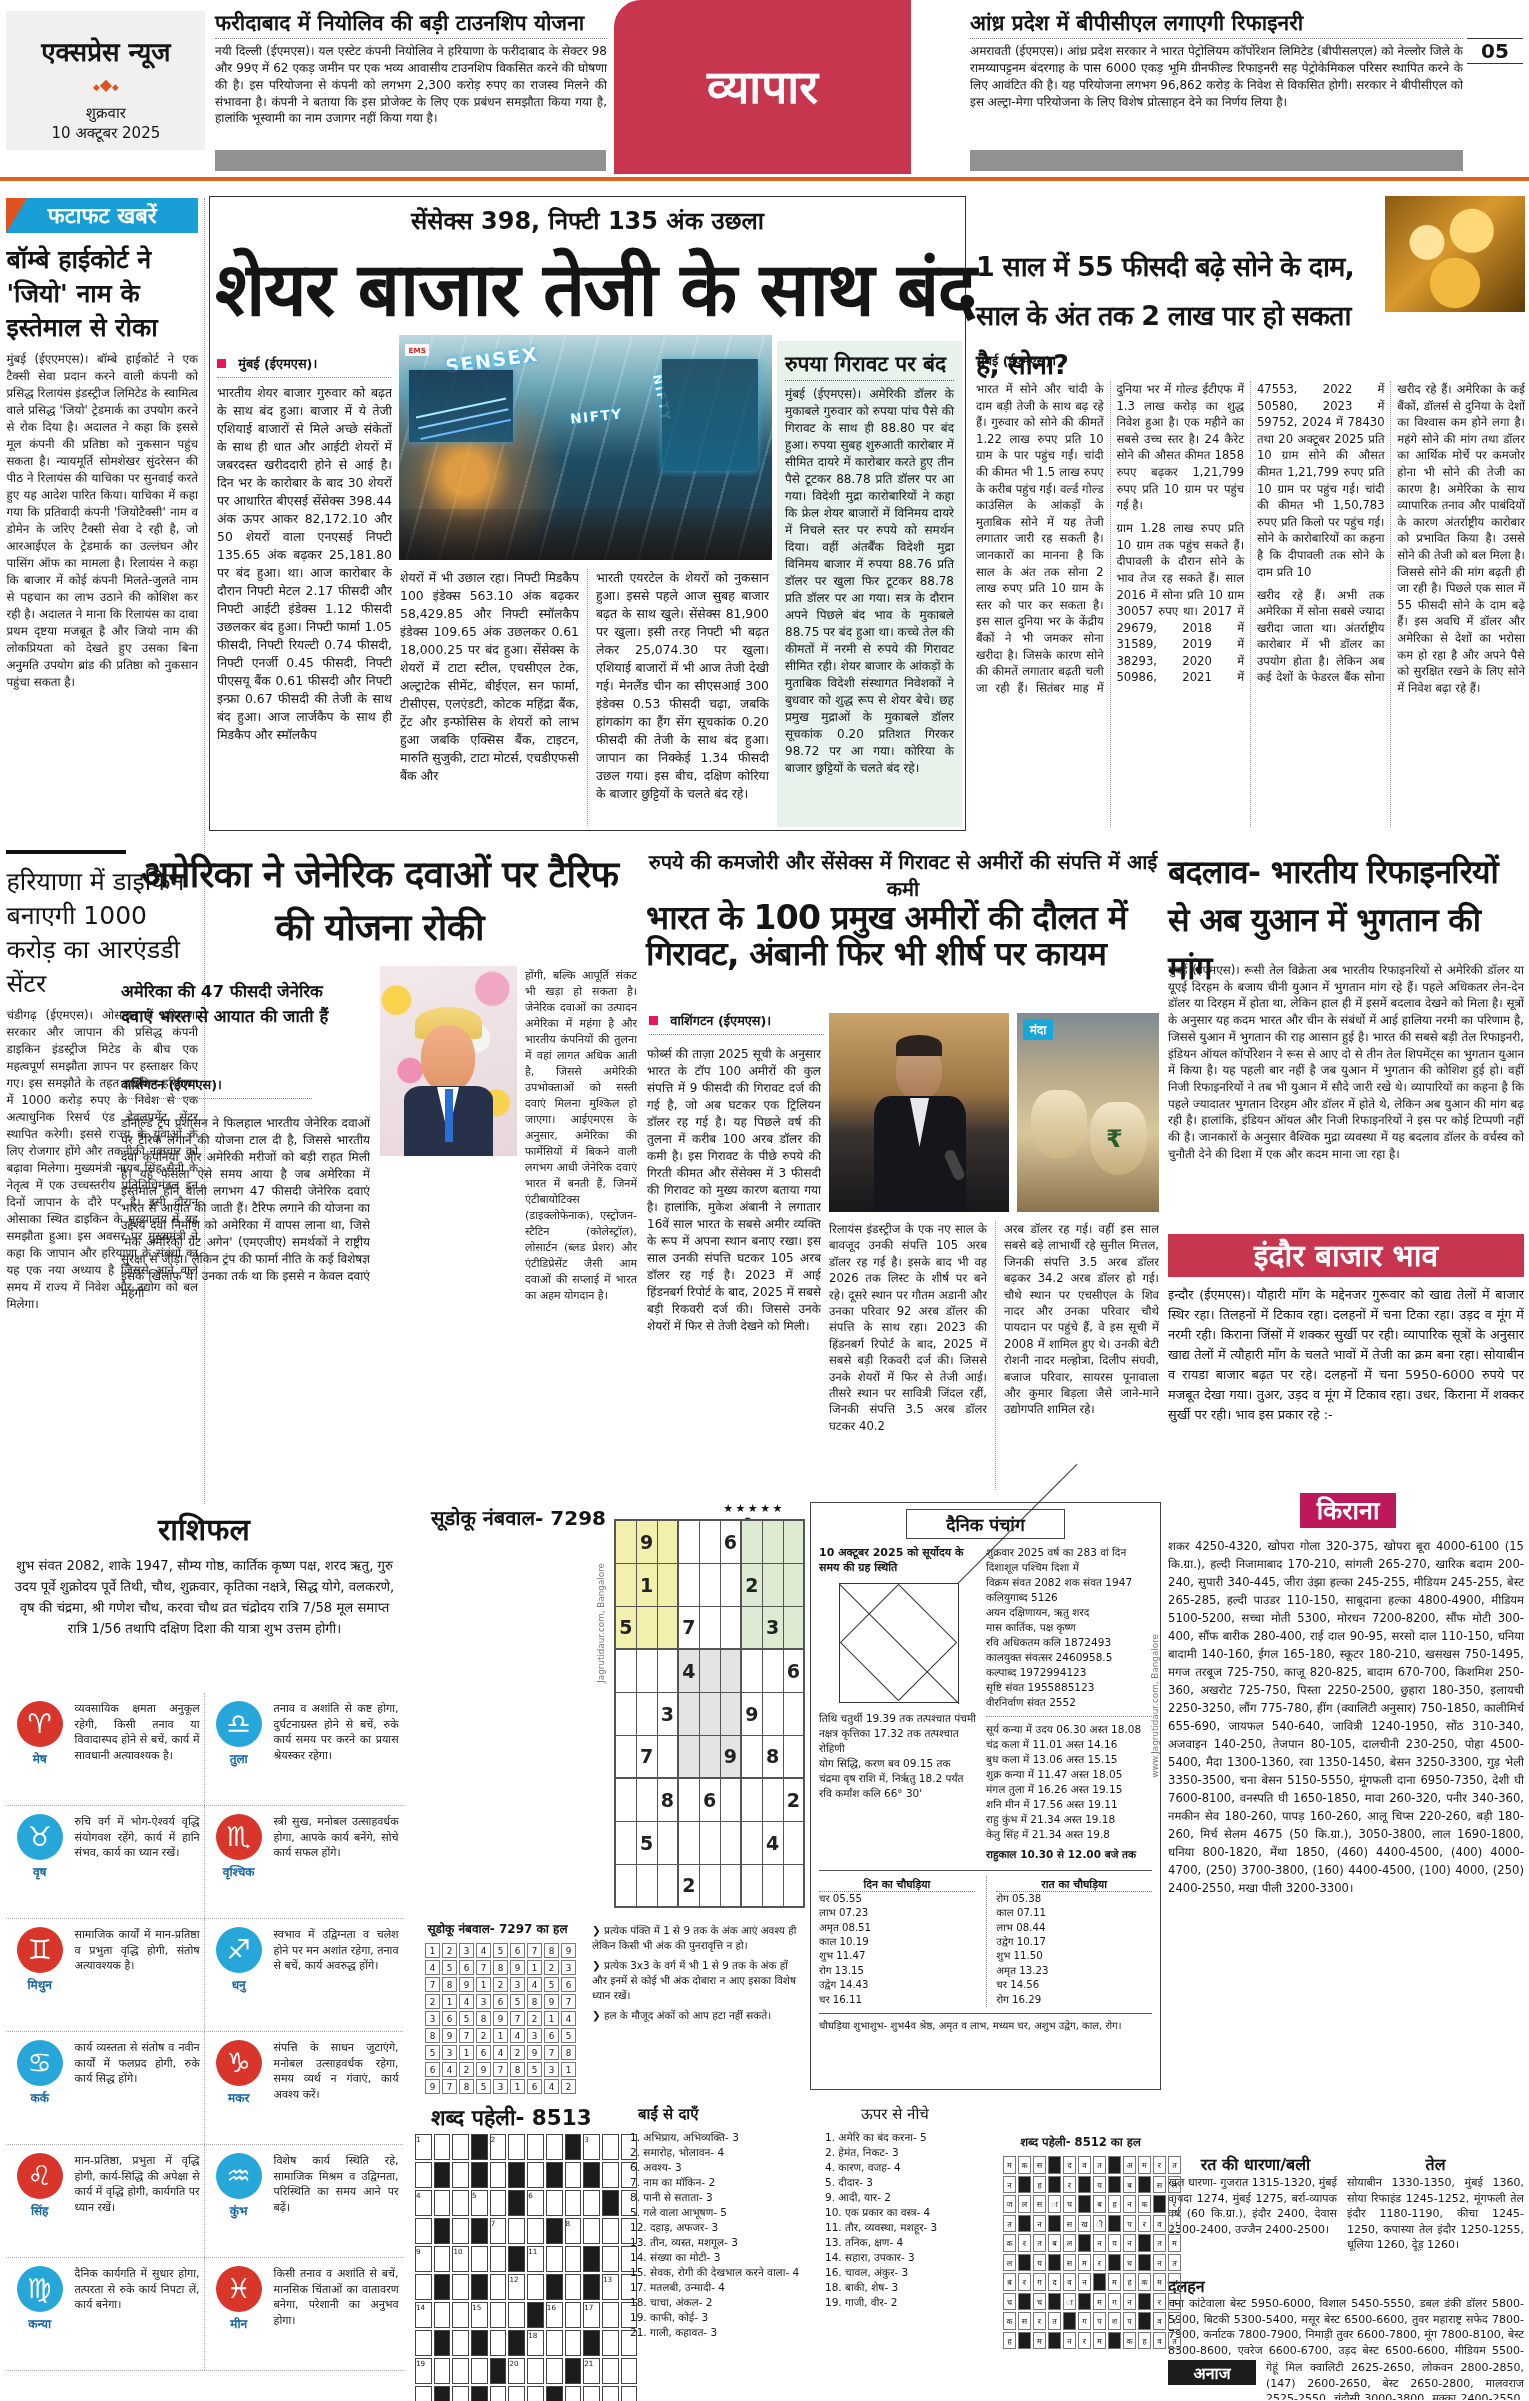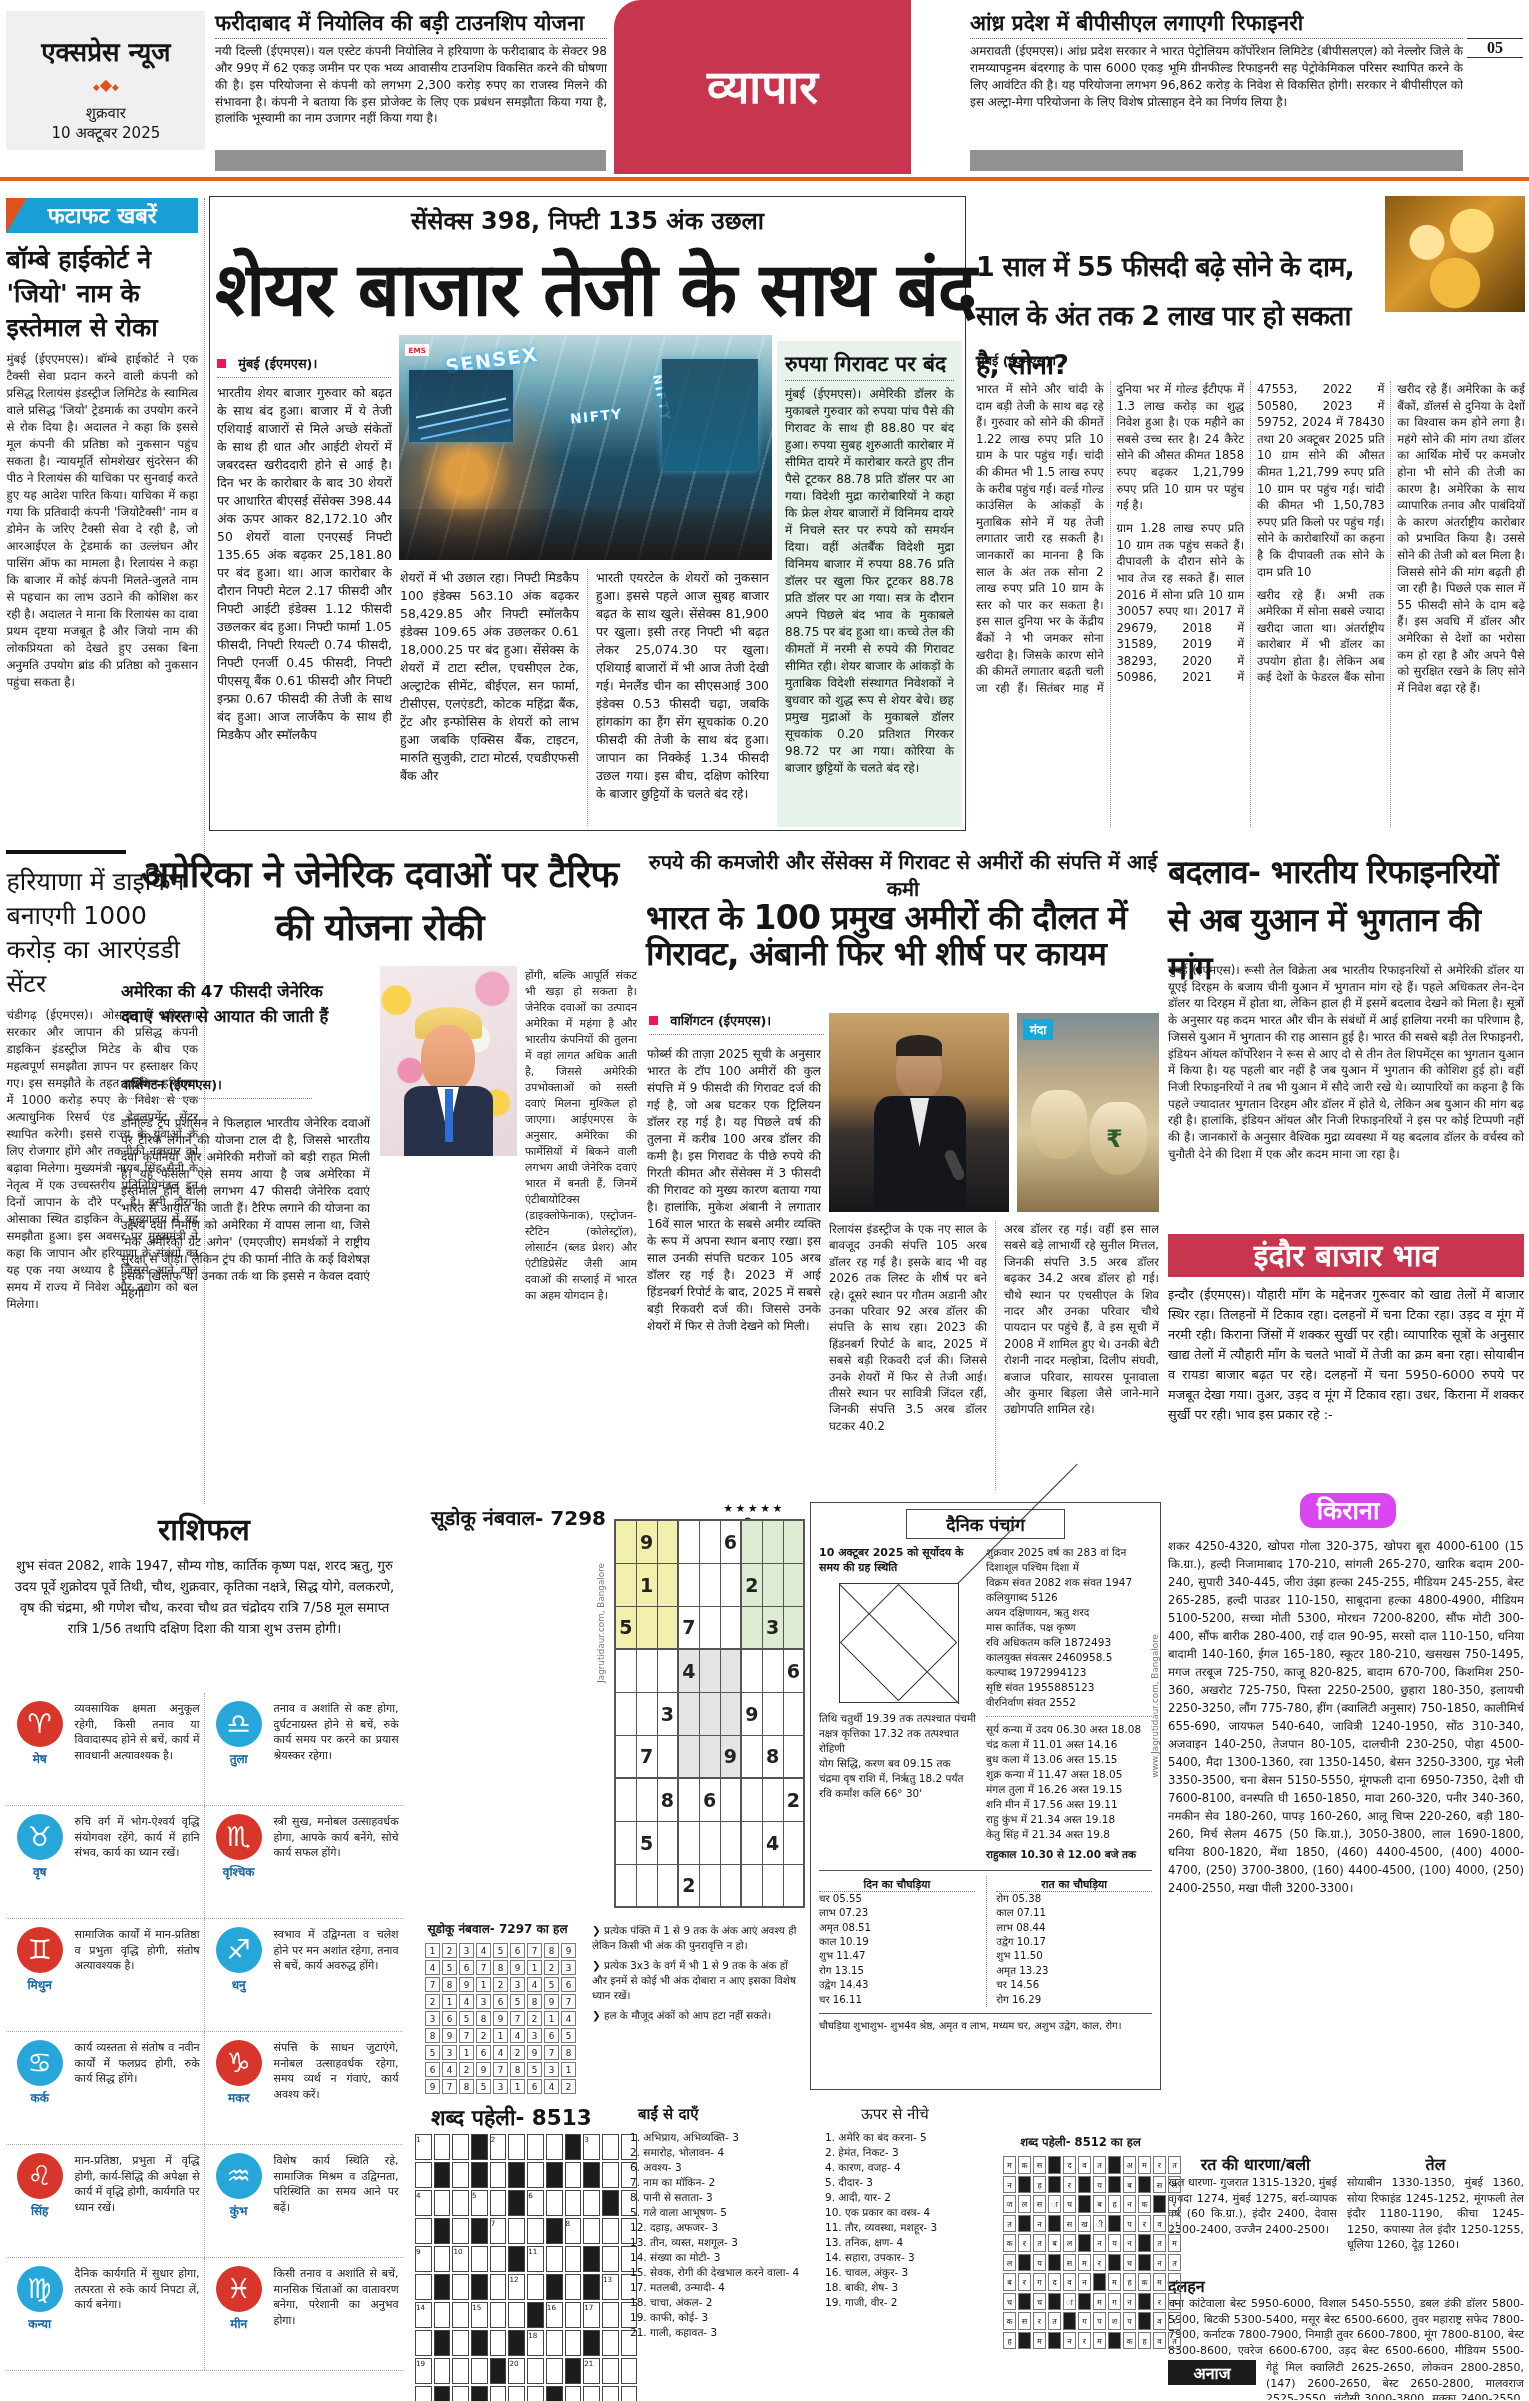--- a/index.html
+++ b/index.html
@@ -63,21 +63,21 @@
     <span style="font-size:46px;">व्यापार</span>
   </div>
 
   <div class="abs" style="left:921px; top:8px; width:542px; height:142px; padding-left:49px;">
     <div style="font-size:21px; font-weight:bold; border-bottom:1.2px dotted #777; padding-bottom:2.4px;">आंध्र प्रदेश में बीपीसीएल लगाएगी रिफाइनरी</div>
     <div class="j clip" style="font-size:12px; line-height:16.7px; margin-top:4px; height:88px;">अमरावती (ईएमएस)। आंध्र प्रदेश सरकार ने भारत पेट्रोलियम कॉर्पोरेशन लिमिटेड (बीपीसलएल) को नेल्लोर जिले के रामय्यापट्टनम बंदरगाह के पास 6000 एकड़ भूमि ग्रीनफील्ड रिफाइनरी सह पेट्रोकेमिकल परिसर स्थापित करने के लिए आवंटित की है। यह परियोजना लगभग 96,862 करोड़ के निवेश से विकसित होगी। सरकार ने बीपीसीएल को इस अल्ट्रा-मेगा परियोजना के लिए विशेष प्रोत्साहन देने का निर्णय लिया है।</div>
   </div>
   <div class="abs gbar" style="left:970px; top:150px; width:493px; height:21px;"></div>
 
   <div class="abs" style="left:1467px; top:38px; width:56px; border-top:1.6px solid #333; border-bottom:1.6px solid #333; text-align:center;">
-    <span style="font-size:16px; font-weight:bold;font-family:Liberation Serif, serif;">05</span>
+    <span style="font-size:20px; font-weight:bold;">05</span>
   </div>
 
   <div class="abs orule" style="left:0; top:177px; width:1530px; height:4px;"></div>
 
   <div class="abs" style="left:6.4px; top:198px; width:199px; height:1306px; border-right:1.2px dotted #999; padding-right:6.4px;">
     <div style="position:relative; background:#199fd6; height:35px; color:#fff; font-weight:bold; font-size:22px; text-align:center; line-height:35px;">
       <span style="position:absolute; left:0; top:0; width:0; height:0; border-left:21px solid #e0521e; border-bottom:35px solid transparent;"></span>
       <span>फटाफट खबरें</span>
     </div>
     <div style="font-size:25px; font-weight:bold; line-height:34px; margin-top:9.6px;">बॉम्बे हाईकोर्ट ने 'जियो' नाम के इस्तेमाल से रोका</div>
@@ -190,21 +190,21 @@
   <div class="abs j clip" style="left:829px; top:1221px; width:158px; height:269px; font-size:11.6px; line-height:16.4px;">रिलायंस इंडस्ट्रीज के एक नए साल के बावजूद उनकी संपत्ति 105 अरब डॉलर रह गई है। इसके बाद भी वह 2026 तक लिस्ट के शीर्ष पर बने रहे। दूसरे स्थान पर गौतम अडानी और उनका परिवार 92 अरब डॉलर की संपत्ति के साथ रहा। 2023 की हिंडनबर्ग रिपोर्ट के बाद, 2025 में सबसे बड़ी रिकवरी दर्ज की। जिससे उनके शेयरों में फिर से तेजी आई। तीसरे स्थान पर सावित्री जिंदल रहीं, जिनकी संपत्ति 3.5 अरब डॉलर घटकर 40.2</div>
   <div class="abs j clip dotv" style="left:995px; top:1221px; width:164px; height:269px; font-size:11.6px; line-height:16.4px; padding-left:8px;">अरब डॉलर रह गई। वहीं इस साल सबसे बड़े लाभार्थी रहे सुनील मित्तल, जिनकी संपत्ति 3.5 अरब डॉलर बढ़कर 34.2 अरब डॉलर हो गई। चौथे स्थान पर एचसीएल के शिव नादर और उनका परिवार चौथे पायदान पर पहुंचे हैं, वे इस सूची में 2008 में शामिल हुए थे। उनकी बेटी रोशनी नादर मल्होत्रा, दिलीप संघवी, बजाज परिवार, सायरस पूनावाला और कुमार बिड़ला जैसे जाने-माने उद्योगपति शामिल रहे।</div>
 
   <div class="abs" style="left:1168px; top:848px; width:357px; font-size:32px; font-weight:bold; line-height:48px; letter-spacing:-0.8px;">बदलाव- भारतीय रिफाइनरियों से अब युआन में भुगतान की मांग</div>
   <div class="abs j clip" style="left:1168px; top:962px; width:356px; height:266px; font-size:11.8px; line-height:16.7px;">मुंबई (ईएमएस)। रूसी तेल विक्रेता अब भारतीय रिफाइनरियों से अमेरिकी डॉलर या यूएई दिरहम के बजाय चीनी युआन में भुगतान मांग रहे हैं। पहले अधिकतर लेन-देन डॉलर या दिरहम में होता था, लेकिन हाल ही में इसमें बदलाव देखने को मिला है। सूत्रों के अनुसार यह कदम भारत और चीन के संबंधों में आई हालिया नरमी का परिणाम है, जिससे युआन में भुगतान की राह आसान हुई है। भारत की सबसे बड़ी तेल रिफाइनरी, इंडियन ऑयल कॉर्पोरेशन ने रूस से आए दो से तीन तेल शिपमेंट्स का भुगतान युआन में किया है। यह पहली बार नहीं है जब युआन में भुगतान की कोशिश हुई हो। वहीं निजी रिफाइनरियों ने तब भी युआन में सौदे जारी रखे थे। व्यापारियों का कहना है कि पहले ज्यादातर भुगतान दिरहम और डॉलर में होते थे, लेकिन अब युआन की मांग बढ़ रही है। हालांकि, इंडियन ऑयल और निजी रिफाइनरियों ने इस पर कोई टिप्पणी नहीं की है। जानकारों के अनुसार वैश्विक मुद्रा व्यवस्था में यह बदलाव डॉलर के वर्चस्व को चुनौती देने की दिशा में एक और कदम माना जा रहा है।</div>
 
   <div class="abs banner-red" style="left:1168px; top:1234px; width:356px; height:43px; line-height:43px;">
     <span style="font-size:30px;">इंदौर बाजार भाव</span>
   </div>
   <div class="abs j clip" style="left:1168px; top:1285px; width:356px; height:201px; font-size:12.8px; line-height:20px; font-weight:500;">इन्दौर (ईएमएस)। यौहारी मॉंग के मद्देनजर गुरूवार को खाद्य तेलों में बाजार स्थिर रहा। तिलहनों में टिकाव रहा। दलहनों में चना टिका रहा। उड़द व मूंग में नरमी रही। किराना जिंसों में शक्कर सुर्खी पर रही। व्यापारिक सूत्रों के अनुसार खाद्य तेलों में त्यौहारी मॉंग के चलते भावों में तेजी का क्रम बना रहा। सोयाबीन व रायडा बाजार बढ़त पर रहे। दलहनों में चना 5950-6000 रुपये पर मजबूत देखा गया। तुअर, उड़द व मूंग में टिकाव रहा। उधर, किराना में शक्कर सुर्खी पर रही। भाव इस प्रकार रहे :-</div>
-  <div class="abs" style="left:1300px; top:1493px; width:96px; height:35px; background:#d946ef; color:#fff; font-weight:bold; font-size:25px; text-align:center; line-height:35px;border-radius:13px;">
+  <div class="abs" style="left:1300px; top:1493px; width:96px; height:35px; background:#be185d; color:#fff; font-weight:bold; font-size:25px; text-align:center; line-height:35px;">
     <span>किराना</span>
   </div>
   <div class="abs j clip" style="left:1168px; top:1537px; width:356px; height:609px; font-size:11.6px; line-height:18px; font-weight:500;">शकर 4250-4320, खोपरा गोला 320-375, खोपरा बूरा 4000-6100 (15 कि.ग्रा.), हल्दी निजामाबाद 170-210, सांगली 265-270, खारिक बदाम 200-240, सुपारी 340-445, जीरा उंझा हल्का 245-255, मीडियम 245-255, बेस्ट 265-285, हल्दी पाउडर 110-150, साबूदाना हल्का 4800-4900, मीडियम 5100-5200, सच्चा मोती 5300, मोरधन 7200-8200, सौंफ मोटी 300-400, सौंफ बारीक 280-400, राई दाल 90-95, सरसो दाल 110-150, धनिया बादामी 140-160, ईगल 165-180, स्कूटर 180-210, खसखस 750-1495, मगज तरबूज 725-750, काजू 820-825, बादाम 670-700, किशमिश 250-360, अखरोट 725-750, पिस्ता 2250-2500, छुहारा 180-350, इलायची 2250-3250, लौंग 775-780, हींग (क्वालिटी अनुसार) 750-1850, कालीमिर्च 655-690, जायफल 540-640, जावित्री 1240-1950, सोंठ 310-340, अजवाइन 140-250, तेजपान 80-105, दालचीनी 230-250, पोहा 4500-5400, मैदा 1300-1360, रवा 1350-1450, बेसन 3250-3300, गुड़ भेली 3350-3500, चना बेसन 5150-5550, मूंगफली दाना 6950-7350, देशी घी 7600-8100, वनस्पति घी 1650-1850, मावा 260-320, पनीर 340-360, नमकीन सेव 180-260, पापड़ 160-260, आलू चिप्स 220-260, बड़ी 180-260, मिर्च सेलम 4675 (50 कि.ग्रा.), 3050-3800, लाल 1690-1800, धनिया 800-1820, मेंथा 1850, (460) 4400-4500, (400) 4000-4700, (250) 3700-3800, (160) 4400-4500, (100) 4000, (250) 2400-2550, मखा पीली 3200-3300।</div>
 
   <div class="abs mini-hdr" style="left:1168px; top:2153px; width:175px; text-align:center;">रत की धारणा/बली</div>
   <div class="abs j clip" style="left:1168px; top:2175px; width:169px; height:96px; font-size:11px; line-height:15.6px;">खल धारणा- गुजरात 1315-1320, मुंबई वायदा 1274, मुंबई 1275, बर्रा-व्यापक वर्ष (60 कि.ग्रा.), इंदौर 2400, देवास 2300-2400, उज्जैन 2400-2500।</div>
   <div class="abs mini-hdr" style="left:1347px; top:2153px; width:177px; text-align:center;">तेल</div>
   <div class="abs j clip" style="left:1347px; top:2175px; width:177px; height:96px; font-size:11px; line-height:15.6px;">सोयाबीन 1330-1350, मुंबई 1360, सोया रिफाइंड 1245-1252, मूंगफली तेल इंदौर 1180-1190, कीचा 1245-1250, कपास्या तेल इंदौर 1250-1255, धूलिया 1260, दूेड़ 1260।</div>
 
   <div class="abs mini-hdr" style="left:1168px; top:2275px; width:88px;">दलहन</div>

